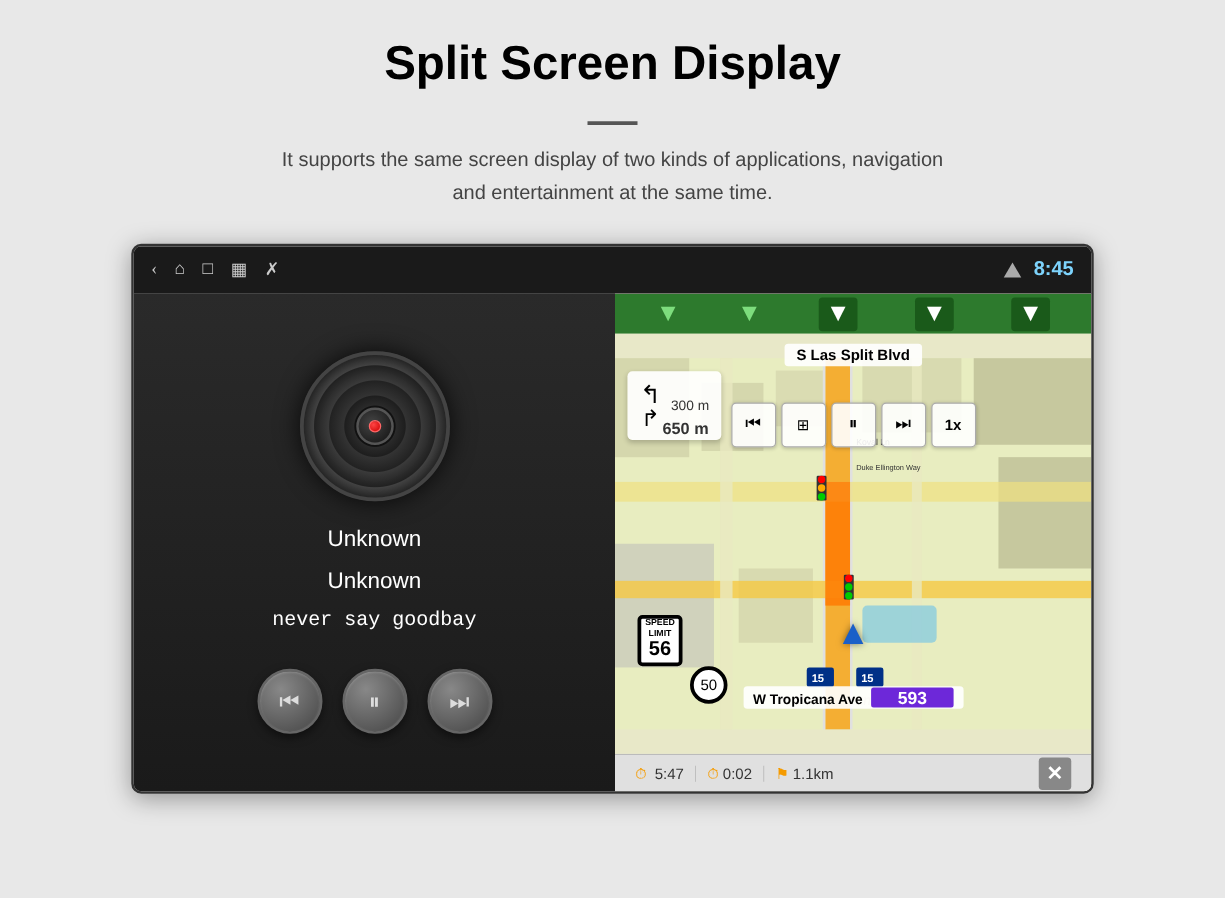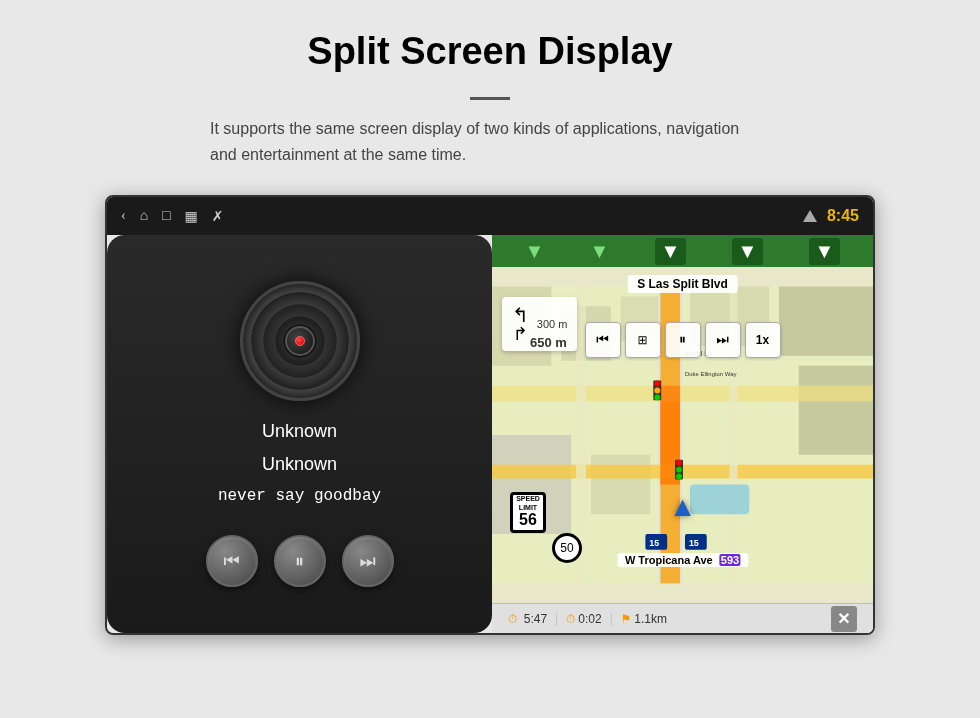--- a/index.html
+++ b/index.html
@@ -23,20 +23,21 @@
     }
     .title-divider {
       width: 40px;
       height: 3px;
       background: #555;
       margin: 0 auto 16px;
     }
     .page-subtitle {
       font-size: 16px;
       color: #444;
+      text-align: center;
       max-width: 560px;
       line-height: 1.6;
       margin-bottom: 28px;
       font-family: Arial, sans-serif;
     }
 
     
     .device-screen {
       width: 770px;
       height: 440px;
@@ -66,21 +67,21 @@
       margin-left: auto;
       display: flex;
       align-items: center;
       gap: 10px;
     }
     .status-icon {
       color: #ccc;
       font-size: 14px;
     }
     .status-time {
-      color: #eab308;
+      color: #7dd3fc;
       font-size: 16px;
       font-weight: bold;
       font-family: Arial, sans-serif;
     }
     .status-triangle {
       width: 0;
       height: 0;
       border-left: 7px solid transparent;
       border-right: 7px solid transparent;
       border-bottom: 12px solid #aaa;
@@ -95,21 +96,20 @@
     
     .music-panel {
       width: 385px;
       background: linear-gradient(180deg, #2a2a2a 0%, #1a1a1a 100%);
       display: flex;
       flex-direction: column;
       align-items: center;
       justify-content: center;
       padding: 20px;
       gap: 12px;
-      border-radius: 18px;
     }
 
     .vinyl-disc {
       width: 120px;
       height: 120px;
       border-radius: 50%;
       background: radial-gradient(circle at 50% 50%,
         #1a1a1a 0%,
         #111 20%,
         #2a2a2a 21%,
@@ -554,21 +554,21 @@
             <span>50</span>
           </div>
         </div>
 
         <div class="nav-car-arrow">
           <span style="color:#1a5fc8;text-shadow:0 0 6px rgba(0,0,0,0.5);">▲</span>
         </div>
 
         <div style="position:absolute;bottom:36px;left:50%;transform:translateX(-50%);background:rgba(255,255,255,0.9);padding:1px 8px;border-radius:3px;font-size:11px;font-family:Arial;font-weight:bold;white-space:nowrap;z-index:10;">
           <span>W Tropicana Ave</span>
-          <span style="background:#6d28d9;color:white;padding:0 1px;border-radius:2px;margin-left:4px;font-size:11px;">593</span>
+          <span style="background:#6d28d9;color:white;padding:0 21px;border-radius:2px;margin-left:4px;font-size:14px;">593</span>
         </div>
 
         <div class="watermark">Seicane</div>
 
       </div>
 
       <div class="nav-bottom-bar">
         <span class="nav-bottom-time">
           <span style="color:#f59b00;margin-right:3px;">⏱</span>
           <span>5:47</span>

